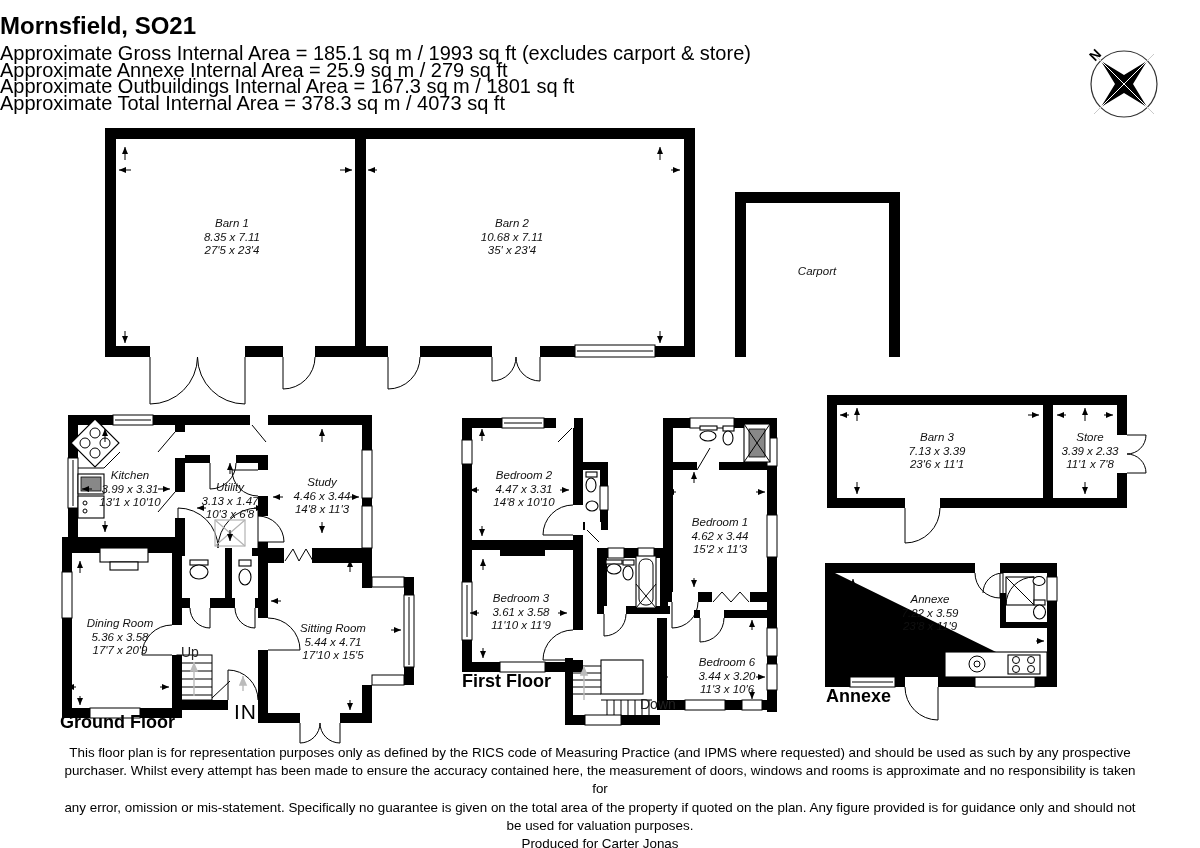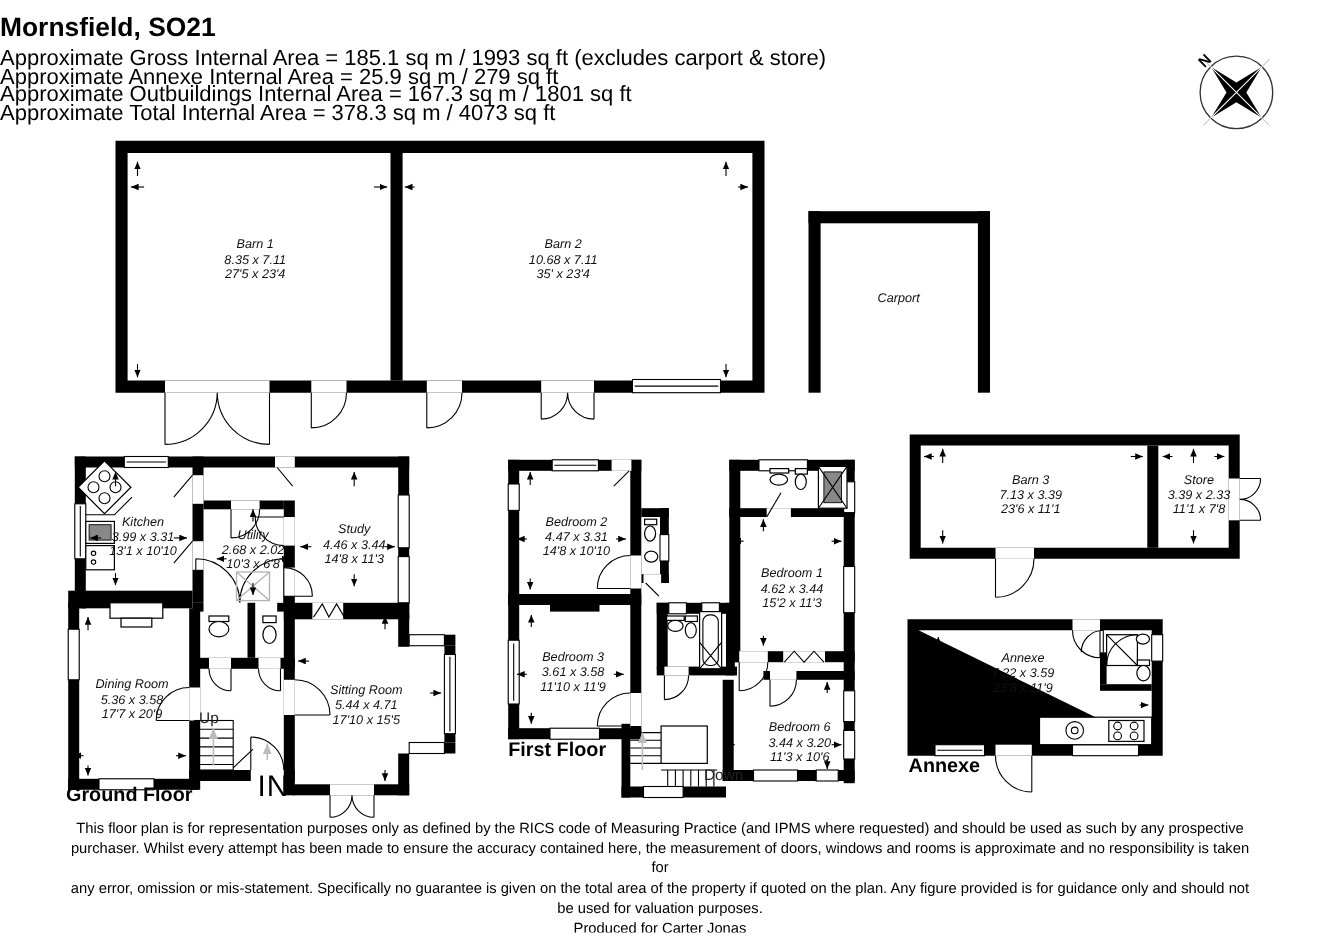--- a/index.html
+++ b/index.html
@@ -17,21 +17,21 @@
   .dim{stroke:#000;stroke-width:1;marker-end:url(#ah);}
   .dimg{stroke:#bbb;stroke-width:1.4;marker-end:url(#ahg);}
   
   .hdr{position:absolute;top:12px;left:0;width:100%;text-align:left;}
   .hdr h1{margin:0 0 5px 0;font-size:24px;font-weight:bold;}
   .hdr .al{font-size:20px;line-height:16.5px;}
   .lbl{position:absolute;transform:translate(-50%,-50%);text-align:center;
        font-size:11.5px;line-height:13.5px;white-space:nowrap;color:#111;font-style:italic;}
   .flbl{position:absolute;font-size:18px;font-weight:bold;white-space:nowrap;}
   .tiny{position:absolute;font-size:14px;color:#222;white-space:nowrap;}
-  .inlbl{position:absolute;font-size:27px;letter-spacing:1px;}
+  .inlbl{position:absolute;font-size:21px;letter-spacing:1px;}
   .ftr{position:absolute;left:55px;right:55px;top:744px;text-align:center;
        font-size:13.4px;line-height:18.2px;}
 </style>
 </head>
 <body>
 
 <div class="canvas">
 
   <svg class="plan" width="1200" height="848" viewBox="0 0 1200 848">
     <defs>
@@ -430,21 +430,21 @@
   <div class="lbl" style="left:817px;top:272px">
     <div>Carport</div>
   </div>
   <div class="lbl" style="left:130px;top:489px">
     <div>Kitchen</div>
     <div>3.99 x 3.31</div>
     <div>13'1 x 10'10</div>
   </div>
   <div class="lbl" style="left:230px;top:501px">
     <div>Utility</div>
-    <div>2.68 x 2.02</div>
+    <div>3.13 x 1.47</div>
     <div>10'3 x 6'8</div>
   </div>
   <div class="lbl" style="left:322px;top:496px">
     <div>Study</div>
     <div>4.46 x 3.44</div>
     <div>14'8 x 11'3</div>
   </div>
   <div class="lbl" style="left:120px;top:637px">
     <div>Dining Room</div>
     <div>5.36 x 3.58</div>

